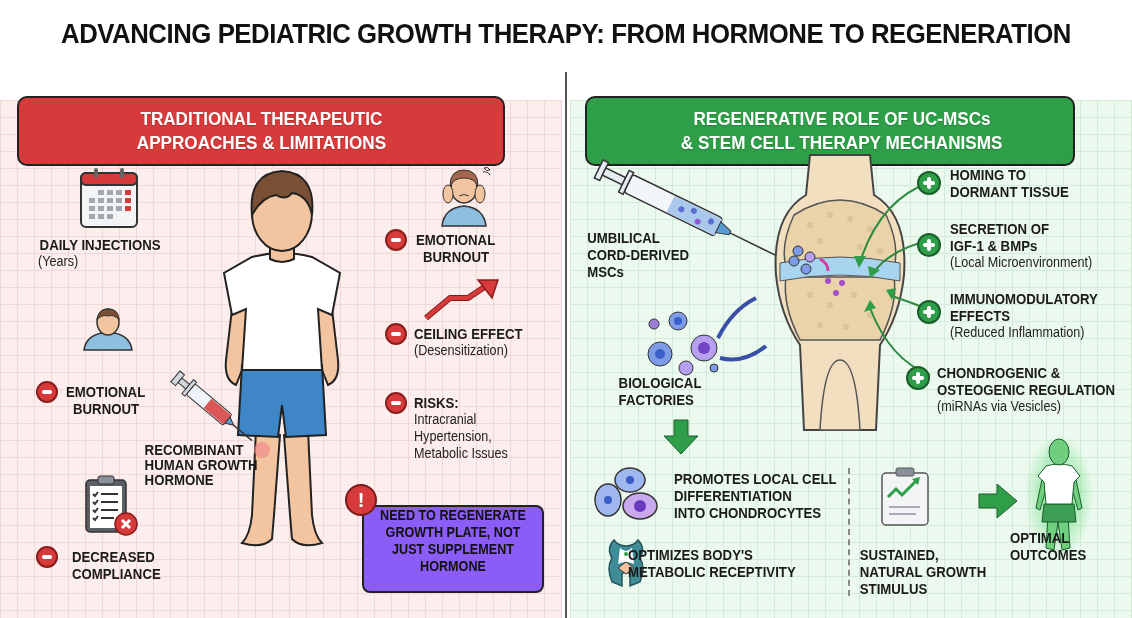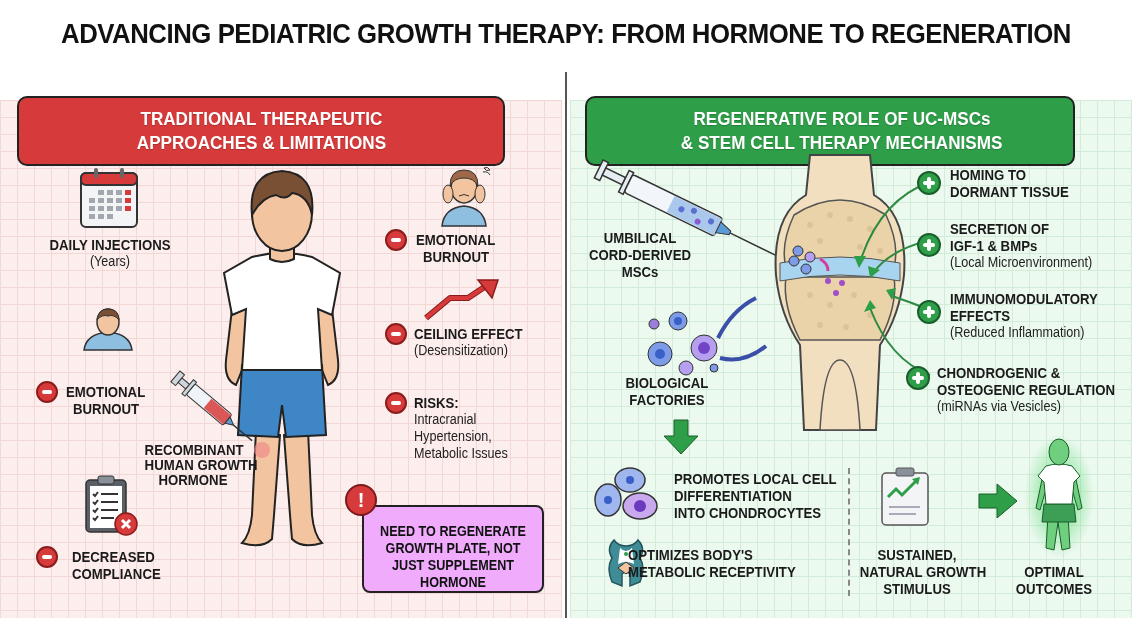--- a/index.html
+++ b/index.html
@@ -37,41 +37,41 @@
     display: flex; flex-direction: column; justify-content: center; align-items: center;
     text-shadow: 0 1px 1px rgba(0,0,0,0.2);
     margin-top: 24px;
   }
   .banner span { display: block; transform: scaleX(0.9); }
   .banner.red { left: 17px; width: 488px; background: #d63a3a; }
   .banner.green { left: 585px; width: 490px; background: #2e9e48; padding-left: 24px; }
 
   .lbl { position: absolute; font-weight: bold; font-size: 15px; line-height: 17px; color: #1a1a1a; }
   .lbl .b { display: block; transform-origin: left center; transform: scaleX(0.88); white-space: nowrap; }
-  .lbl.center { text-align: center; }
+  .lbl.center { text-align: left; }
   .lbl.center .b { transform-origin: center center; }
   .sub { display: block; font-weight: normal; font-size: 14px; line-height: 17px; color: #222; transform-origin: left center; transform: scaleX(0.9); white-space: nowrap; }
   .lbl.center .sub { transform-origin: center center; }
 
   .minus {
     position: absolute; width: 22px; height: 22px; border-radius: 50%;
     background: #d63a3a; border: 2px solid #8a1c1c;
   }
   .minus::after { content: ""; position: absolute; left: 4px; top: 7px; width: 10px; height: 4px; background: #fff; border-radius: 2px; }
   .plus {
     position: absolute; width: 24px; height: 24px; border-radius: 50%;
     background: #2e9e48; border: 2px solid #1a5e2b;
   }
   .plus::before { content: ""; position: absolute; left: 4px; top: 8px; width: 12px; height: 4px; background: #fff; border-radius: 2px; }
   .plus::after { content: ""; position: absolute; left: 8px; top: 4px; width: 4px; height: 12px; background: #fff; border-radius: 2px; }
 
   .callout {
     position: absolute; left: 362px; top: 505px; width: 182px; height: 88px;
-    background: #f0abfc; border: 2px solid #222; border-radius: 8px;
-    display: flex; align-items: flex-end; justify-content: center; text-align: center;
+    background: #8b5cf6; border: 2px solid #222; border-radius: 8px;
+    display: flex; align-items: flex-start; justify-content: center; text-align: center;
     font-weight: bold; font-size: 14px; line-height: 17px;
   }
   .callout span { display: block; transform: scaleX(0.9); }
   .alert {
     position: absolute; left: 345px; top: 484px; width: 32px; height: 32px; border-radius: 50%;
     background: #d63a3a; border: 2px solid #7a1a1a; color: #fff; font-weight: bold;
     font-size: 20px; text-align: center; line-height: 28px;
   }
 
   .vdots { position: absolute; left: 848px; top: 468px; height: 128px; border-left: 2px dashed #888; }
@@ -408,16 +408,16 @@
         <stop offset="1" stop-color="#57d96f" stop-opacity="0"></stop>
       </radialGradient>
     </defs>
   <ellipse cx="35" cy="60" rx="35" ry="62" fill="url(#glow)"></ellipse>
   <path d="M24 80 L22 112 L30 114 L34 86 L38 114 L46 112 L44 80 Z" fill="#6fcf7f" stroke="#1a5e2b"></path>
   <path d="M20 34 L12 72 L16 74 L24 46 Z M50 34 L58 72 L54 74 L46 46 Z" fill="#6fcf7f" stroke="#1a5e2b"></path>
   <path d="M20 68 L50 68 L52 86 L18 86 Z" fill="#3d9e55" stroke="#1a5e2b"></path>
   <path d="M22 30 Q35 26 48 30 L56 40 L50 46 L48 68 L22 68 L20 46 L14 40 Z" fill="#fff" stroke="#1a5e2b"></path>
   <ellipse cx="35" cy="16" rx="10" ry="13" fill="#6fcf7f" stroke="#1a5e2b"></ellipse>
 </svg>
-<div class="lbl center" style="left:1004px;top:563px;width:100px">
+<div class="lbl center" style="left:1004px;top:529px;width:100px">
   <span class="b">OPTIMAL</span>
   <span class="b">OUTCOMES</span>
 </div>
 
 </body></html>

